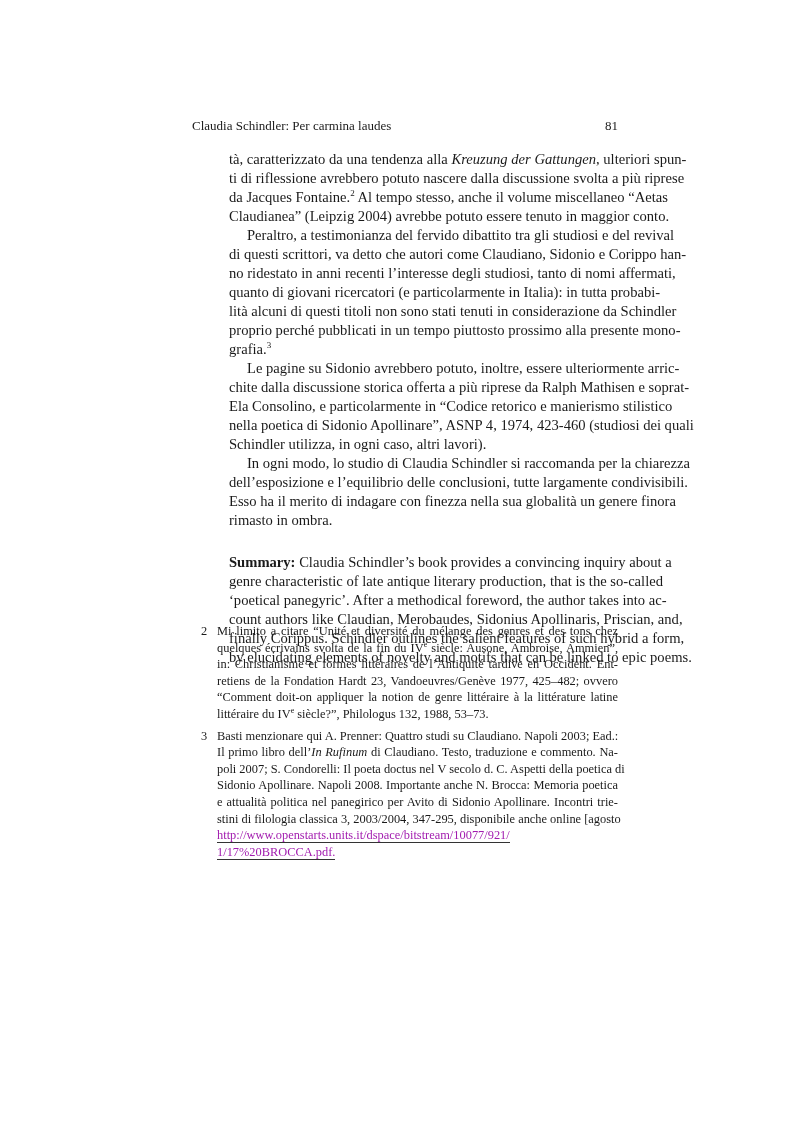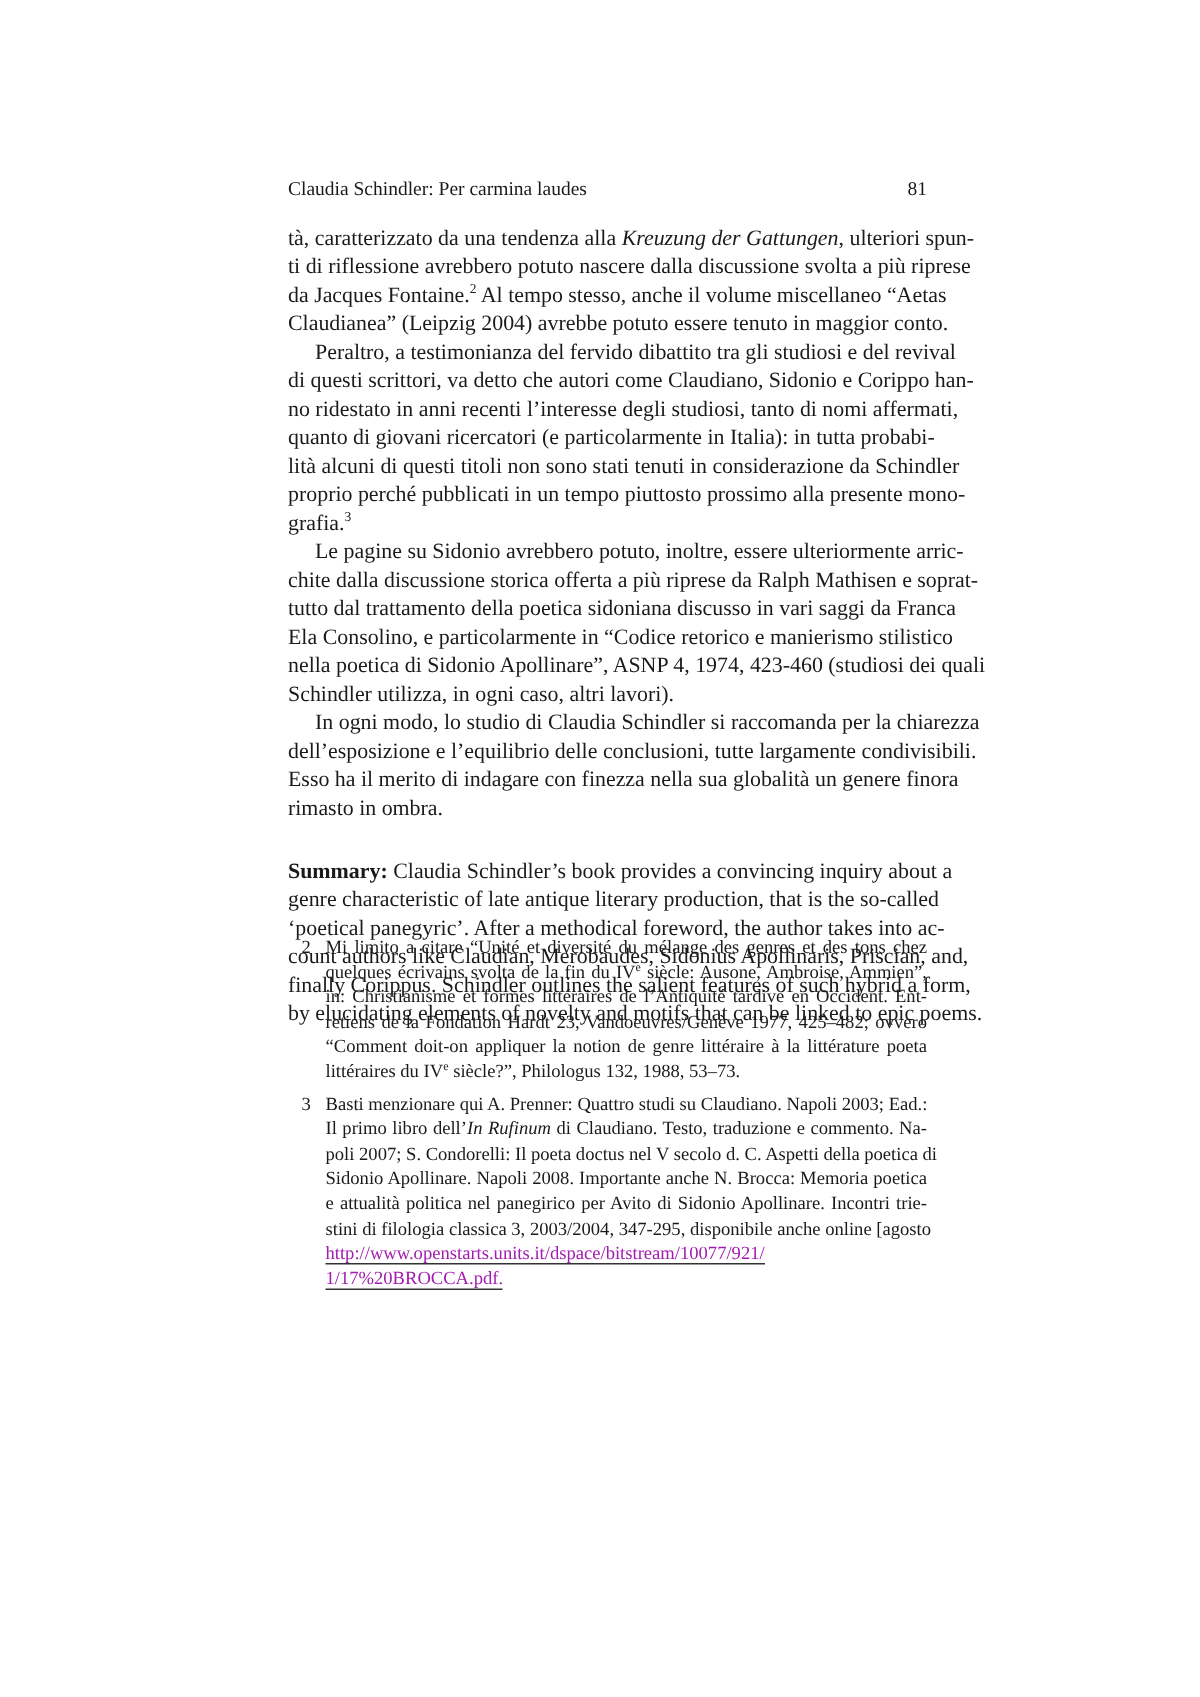--- a/index.html
+++ b/index.html
@@ -4,21 +4,21 @@
 <style>
   html, body { margin: 0; padding: 0; background: #ffffff; }
   body { width: 800px; height: 1131px; position: relative; overflow: hidden;
          font-family: "Liberation Serif", "DejaVu Serif", serif; color: #1a1a1a; }
   .page { position: absolute; left: 192px; top: 0; width: 426px; }
   .header { position: absolute; top: 118px; left: 0; width: 426px; height: 20px; font-size: 13px; }
   .header .title { position: absolute; left: 0; right: 0; text-align: left; }
   .header .pageno { position: absolute; right: 0; }
   .body { position: absolute; top: 150px; left: 0; width: 426px; }
   .line { display: block; height: 19px; line-height: 19px; font-size: 14.6px;
-          text-align: justify; text-align-last: justify; white-space: nowrap; }
+          text-align: justify; text-align-last: justify; white-space: nowrap; margin-left: 37px; }
   .line.last { text-align-last: left; }
   .line.indent { text-indent: 18px; }
   sup { font-size: 9px; line-height: 0; vertical-align: 6px; }
   .fn-sup { font-size: 8px; vertical-align: 5px; line-height: 0; }
   em { font-style: italic; }
   b { font-weight: bold; }
   .summary-gap { height: 23px; }
   .notes { position: absolute; top: 623px; left: 0; width: 426px; }
   .note { position: relative; padding-left: 25px; margin-bottom: 5px; }
   .note .num { position: absolute; left: 9px; top: 0; font-size: 12.4px; line-height: 16.6px; }
@@ -52,21 +52,20 @@
       <span class="line">no ridestato in anni recenti l’interesse degli studiosi, tanto di nomi affermati,</span>
       <span class="line">quanto di giovani ricercatori (e particolarmente in Italia): in tutta probabi-</span>
       <span class="line">lità alcuni di questi titoli non sono stati tenuti in considerazione da Schindler</span>
       <span class="line">proprio perché pubblicati in un tempo piuttosto prossimo alla presente mono-</span>
       <span class="line last"><span>grafia.</span><sup>3</sup></span>
     </div>
 
     <div>
       <span class="line indent">Le pagine su Sidonio avrebbero potuto, inoltre, essere ulteriormente arric-</span>
       <span class="line">chite dalla discussione storica offerta a più riprese da Ralph Mathisen e soprat-</span>
-      <span class="line">tutto dal trattamento della poetica sidoniana discusso in vari saggi da Franca</span>
       <span class="line">Ela Consolino, e particolarmente in “Codice retorico e manierismo stilistico</span>
       <span class="line">nella poetica di Sidonio Apollinare”, ASNP 4, 1974, 423-460 (studiosi dei quali</span>
       <span class="line last">Schindler utilizza, in ogni caso, altri lavori).</span>
     </div>
 
     <div>
       <span class="line indent">In ogni modo, lo studio di Claudia Schindler si raccomanda per la chiarezza</span>
       <span class="line">dell’esposizione e l’equilibrio delle conclusioni, tutte largamente condivisibili.</span>
       <span class="line">Esso ha il merito di indagare con finezza nella sua globalità un genere finora</span>
       <span class="line last">rimasto in ombra.</span>
@@ -84,22 +83,22 @@
     </div>
   </div>
 
   <div class="notes">
     <div class="note">
       <span class="num">2</span>
       <span class="nline">Mi limito a citare “Unité et diversité du mélange des genres et des tons chez</span>
       <span class="nline"><span>quelques écrivains svolta de la fin du IV</span><sup class="fn-sup">e</sup><span> siècle: Ausone, Ambroise, Ammien”,</span></span>
       <span class="nline">in: Christianisme et formes littéraires de l’Antiquité tardive en Occident. Ent-</span>
       <span class="nline">retiens de la Fondation Hardt 23, Vandoeuvres/Genève 1977, 425–482; ovvero</span>
-      <span class="nline">“Comment doit-on appliquer la notion de genre littéraire à la littérature poeta</span>
-      <span class="nline last"><span>littéraires du IV</span><sup class="fn-sup">e</sup><span> siècle?”, Philologus 132, 1988, 53–73.</span></span>
+      <span class="nline">“Comment doit-on appliquer la notion de genre littéraire à la littérature latine</span>
+      <span class="nline last"><span>littéraire du IV</span><sup class="fn-sup">e</sup><span> siècle?”, Philologus 132, 1988, 53–73.</span></span>
     </div>
 
     <div class="note">
       <span class="num">3</span>
       <span class="nline">Basti menzionare qui A. Prenner: Quattro studi su Claudiano. Napoli 2003; Ead.:</span>
       <span class="nline"><span>Il primo libro dell’</span><em>In Rufinum</em><span> di Claudiano. Testo, traduzione e commento. Na-</span></span>
       <span class="nline">poli 2007; S. Condorelli: Il poeta doctus nel V secolo d. C. Aspetti della poetica di</span>
       <span class="nline">Sidonio Apollinare. Napoli 2008. Importante anche N. Brocca: Memoria poetica</span>
       <span class="nline">e attualità politica nel panegirico per Avito di Sidonio Apollinare. Incontri trie-</span>
       <span class="nline">stini di filologia classica 3, 2003/2004, 347-295, disponibile anche online [agosto</span>

